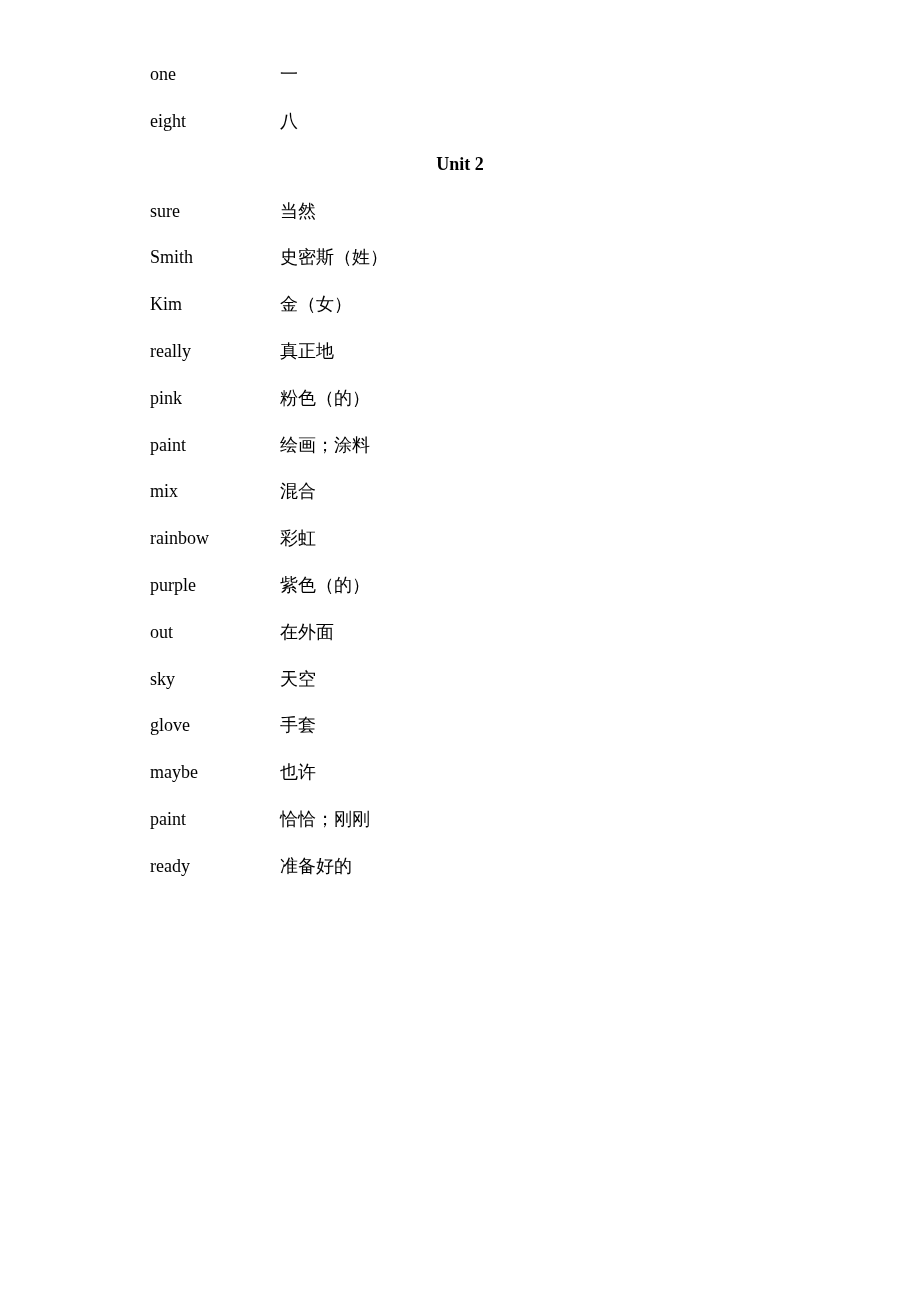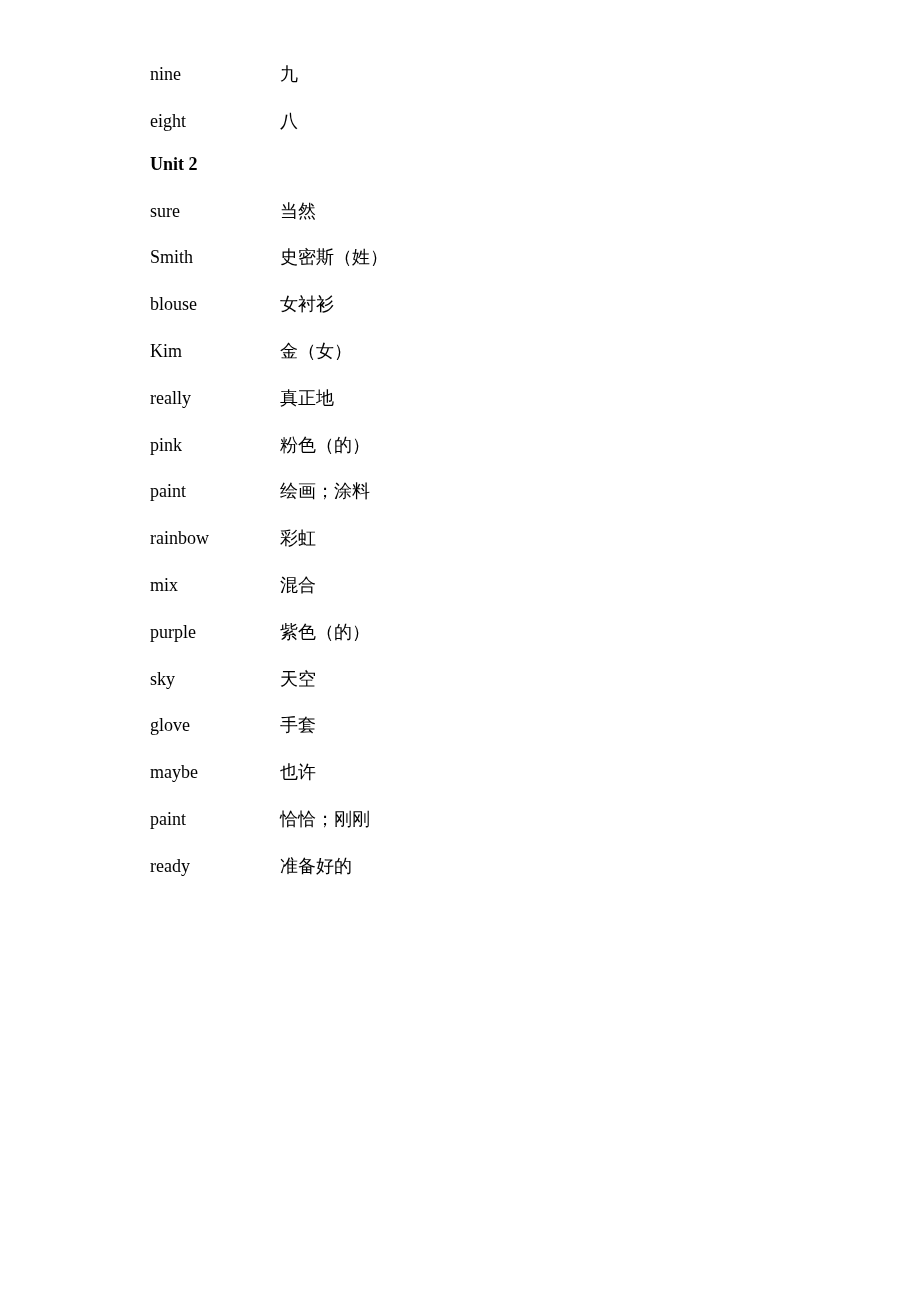--- a/index.html
+++ b/index.html
@@ -38,21 +38,21 @@
     }
 
     .vocab-chinese {
       font-family: "SimSun", "宋体", serif;
       font-size: 18px;
       color: #000;
       margin-left: 10px;
     }
 
     .unit-header {
-      text-align: left;
+      text-align: center;
       font-weight: bold;
       font-size: 18px;
       margin-bottom: 22px;
       margin-top: 8px;
       font-family: "Times New Roman", Times, serif;
     }
 
     .watermark {
       position: absolute;
       top: 50%;
@@ -67,71 +67,71 @@
       z-index: 10;
     }
   </style>
 </head>
 <body>
 
 <div class="page-content">
 
   <div id="before-unit-vocab">
       <div class="vocab-item">
-        <span class="vocab-english">nine</span>
-        <span class="vocab-chinese">九</span>
+        <span class="vocab-english">one</span>
+        <span class="vocab-chinese">一</span>
       </div>
       <div class="vocab-item">
         <span class="vocab-english">eight</span>
         <span class="vocab-chinese">八</span>
       </div>
     </div>
 
   <div class="unit-header">Unit 2</div>
 
   <div id="unit2-vocab">
       <div class="vocab-item">
         <span class="vocab-english">sure</span>
         <span class="vocab-chinese">当然</span>
       </div>
       <div class="vocab-item">
         <span class="vocab-english">Smith</span>
         <span class="vocab-chinese">史密斯（姓）</span>
       </div>
       <div class="vocab-item">
-        <span class="vocab-english">blouse</span>
-        <span class="vocab-chinese">女衬衫</span>
-      </div>
-      <div class="vocab-item">
         <span class="vocab-english">Kim</span>
         <span class="vocab-chinese">金（女）</span>
       </div>
       <div class="vocab-item">
         <span class="vocab-english">really</span>
         <span class="vocab-chinese">真正地</span>
       </div>
       <div class="vocab-item">
         <span class="vocab-english">pink</span>
         <span class="vocab-chinese">粉色（的）</span>
       </div>
       <div class="vocab-item">
         <span class="vocab-english">paint</span>
         <span class="vocab-chinese">绘画；涂料</span>
       </div>
       <div class="vocab-item">
+        <span class="vocab-english">mix</span>
+        <span class="vocab-chinese">混合</span>
+      </div>
+      <div class="vocab-item">
         <span class="vocab-english">rainbow</span>
         <span class="vocab-chinese">彩虹</span>
       </div>
       <div class="vocab-item">
-        <span class="vocab-english">mix</span>
-        <span class="vocab-chinese">混合</span>
+        <span class="vocab-english">purple</span>
+        <span class="vocab-chinese">紫色（的）</span>
       </div>
       <div class="vocab-item">
-        <span class="vocab-english">purple</span>
-        <span class="vocab-chinese">紫色（的）</span>
+        <span class="vocab-english">out</span>
+        <span class="vocab-chinese">在外面</span>
       </div>
       <div class="vocab-item">
         <span class="vocab-english">sky</span>
         <span class="vocab-chinese">天空</span>
       </div>
       <div class="vocab-item">
         <span class="vocab-english">glove</span>
         <span class="vocab-chinese">手套</span>
       </div>
       <div class="vocab-item">

